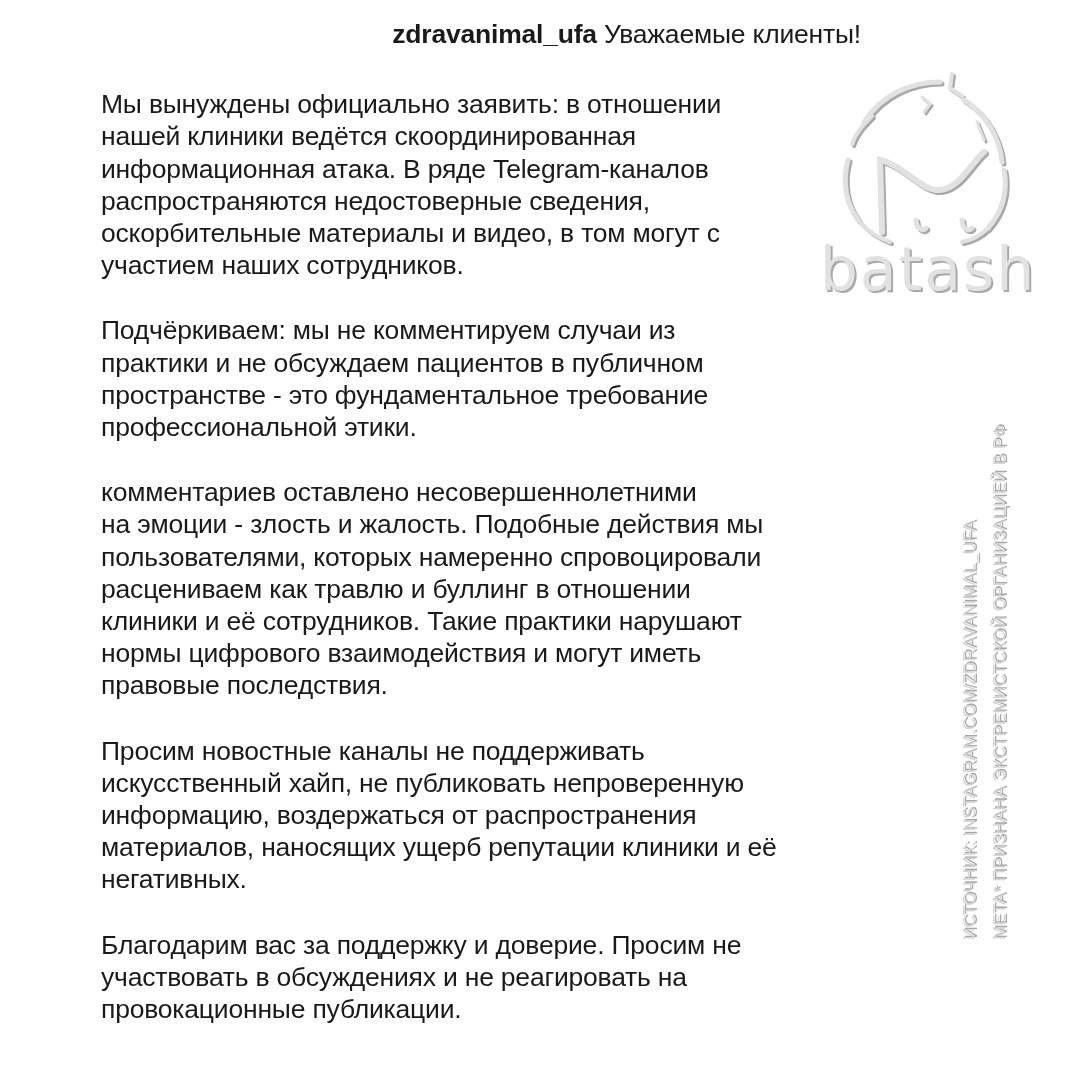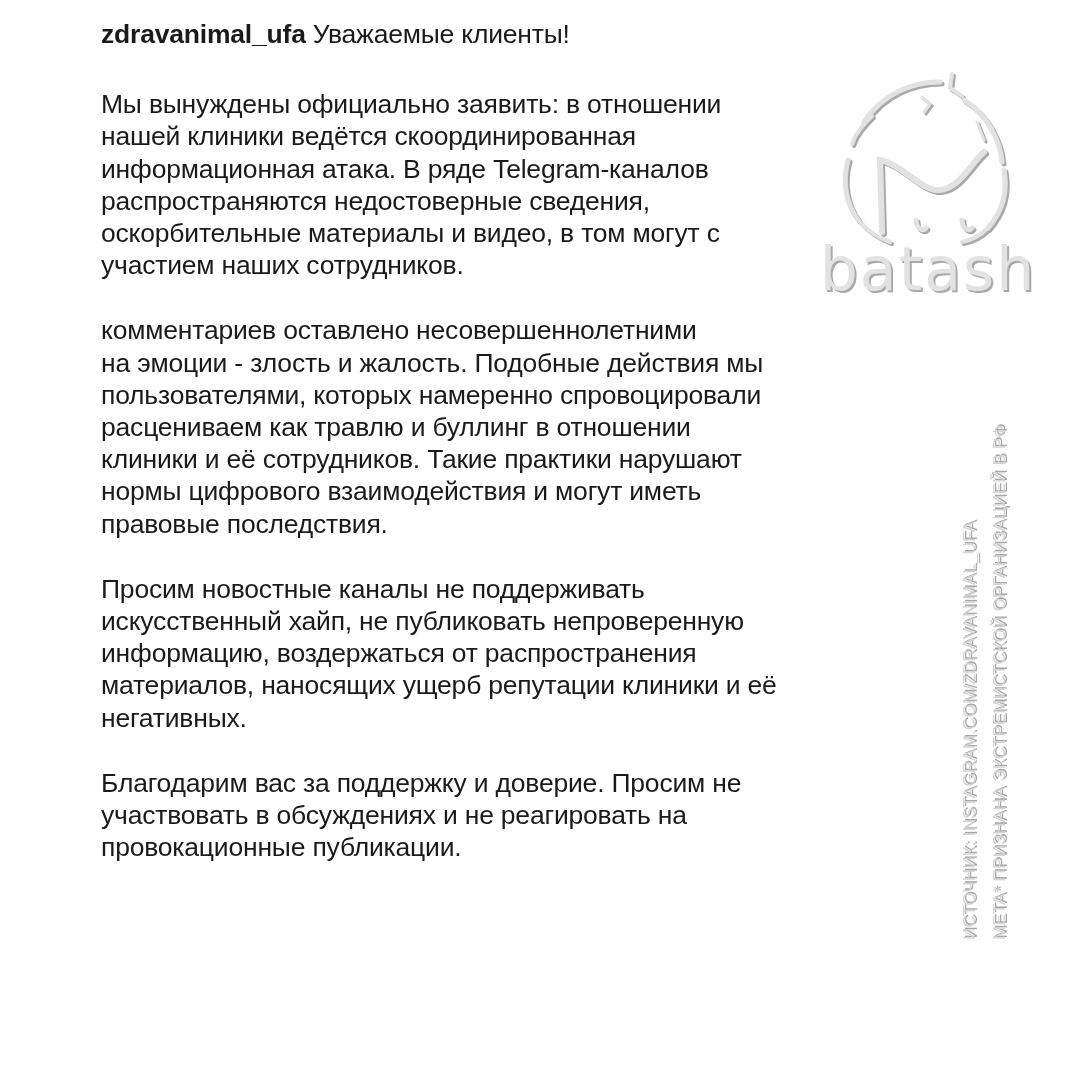--- a/index.html
+++ b/index.html
@@ -20,20 +20,21 @@
       left: 101px;
       top: 18px;
       width: 760px;
       font-size: 26.5px;
       line-height: 32.2px;
       letter-spacing: -0.2px;
     }
     .caption-head {
       margin: 0 0 38px 0;
       white-space: nowrap;
+      text-align: right;
     }
     .username {
       font-weight: bold;
       color: #1a1a1a;
       text-decoration: none;
     }
     .para {
       margin: 0 0 33px 0;
     }
     .line {
@@ -79,20 +80,26 @@
 
   <div class="para">
     <span class="line">Мы вынуждены официально заявить: в отношении</span>
     <span class="line">нашей клиники ведётся скоординированная</span>
     <span class="line">информационная атака. В ряде Telegram-каналов</span>
     <span class="line">распространяются недостоверные сведения,</span>
     <span class="line">оскорбительные материалы и видео, в том могут с</span>
     <span class="line">участием наших сотрудников.</span>
   </div>
 
+  <div class="para">
+    <span class="line">Подчёркиваем: мы не комментируем случаи из</span>
+    <span class="line">практики и не обсуждаем пациентов в публичном</span>
+    <span class="line">пространстве - это фундаментальное требование</span>
+    <span class="line">профессиональной этики.</span>
+  </div>
 
   <div class="para">
     <span class="line">комментариев оставлено несовершеннолетними</span>
     <span class="line">на эмоции - злость и жалость. Подобные действия мы</span>
     <span class="line">пользователями, которых намеренно спровоцировали</span>
     <span class="line">расцениваем как травлю и буллинг в отношении</span>
     <span class="line">клиники и её сотрудников. Такие практики нарушают</span>
     <span class="line">нормы цифрового взаимодействия и могут иметь</span>
     <span class="line">правовые последствия.</span>
   </div>

